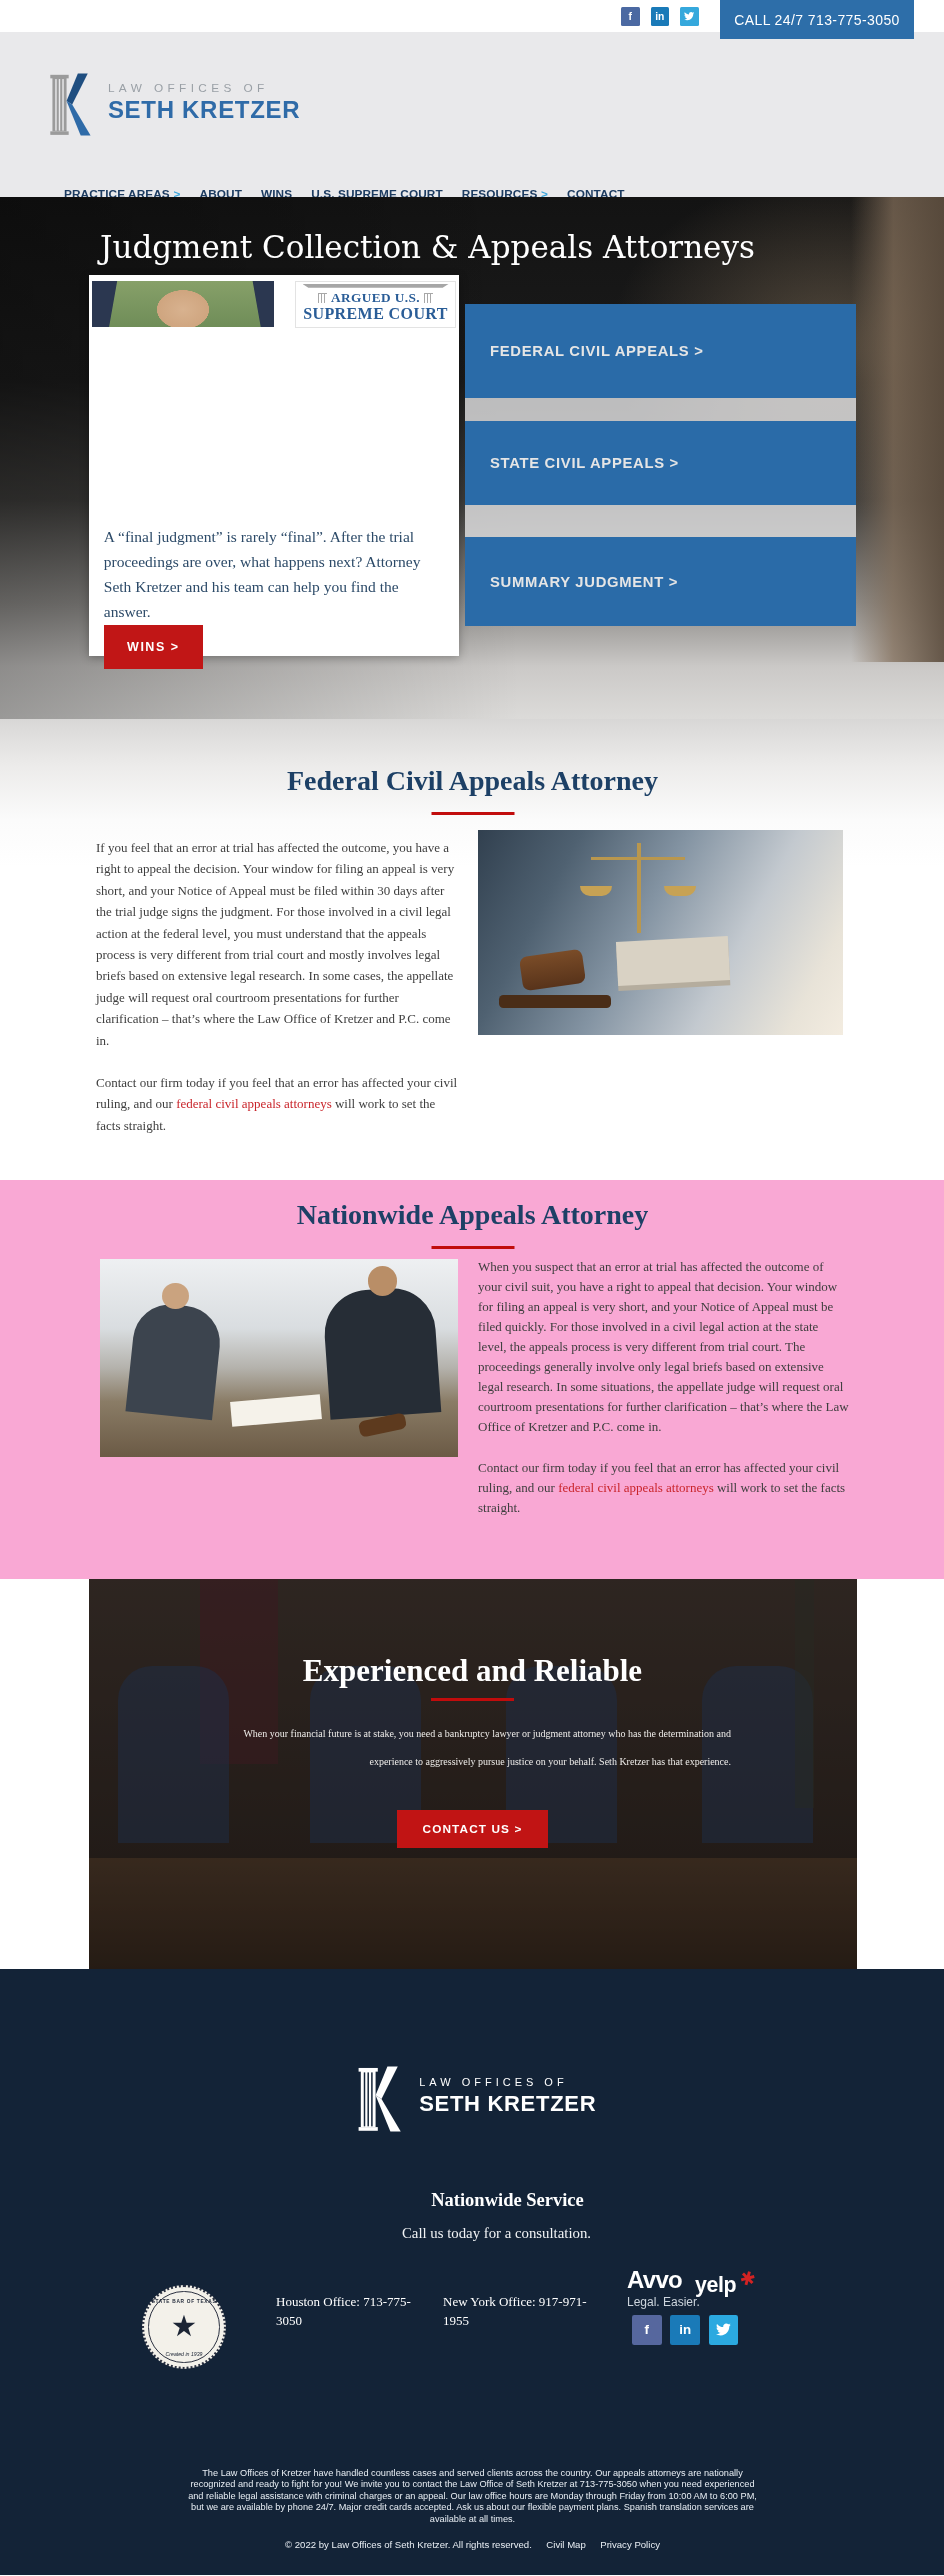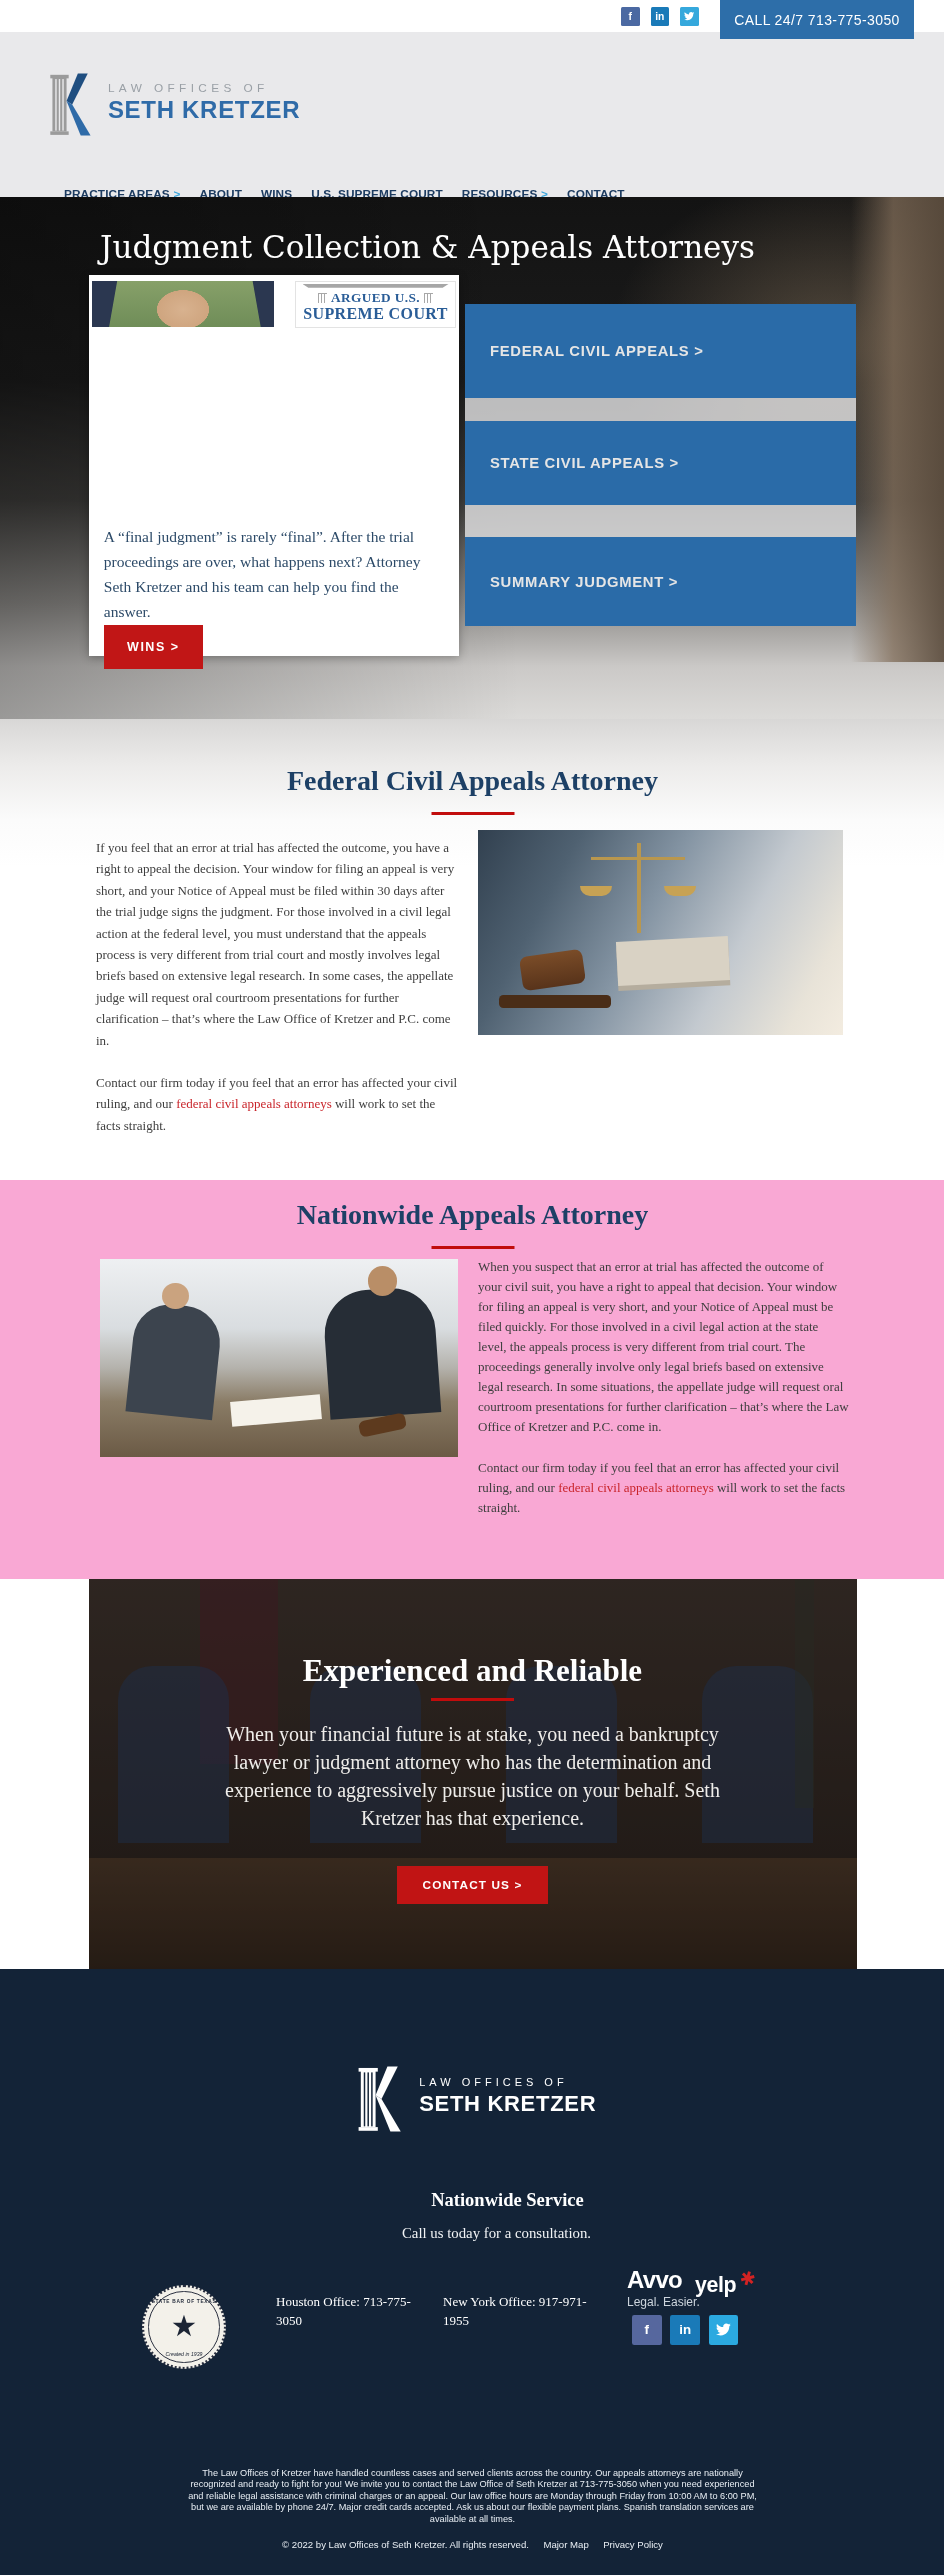--- a/index.html
+++ b/index.html
@@ -113,22 +113,22 @@
   .c1{left:29.5px}.c2{left:221px}.c3{left:417px}.c4{left:613px}
   .curtain { position:absolute; left:111px; top:0; width:78px; height:185px; background:#5d2732; opacity:.55; }
   .flag { position:absolute; right:43px; top:0; width:19px; height:229px; background:#3a3f35; opacity:.5; }
   .bench { position:absolute; left:0; bottom:0; width:100%; height:111px; opacity:.85;
       background:linear-gradient(180deg,#5d4430 0%,#4a3526 60%,#3a2a1e 100%); }
   .exp-overlay { position:absolute; inset:0; background:rgba(12,9,8,.42); }
   .exp-content { position:relative; z-index:2; }
   .exp-title { text-align:center; margin-top:74px; color:#fff; font-weight:bold;
       font-family:"Liberation Serif","DejaVu Serif",serif; font-size:31px; }
   .exp-line { width:83px; height:3px; background:#c10c0c; margin:8.9px auto 0; }
-  .exp-text { width:517px; margin:19px auto 0; text-align:center; color:#efedea;
-      font-family:"Liberation Serif","DejaVu Serif",serif; font-size:20px; line-height:28px; }
+  .exp-text { width:517px; margin:19px auto 0; text-align:right; color:#efedea;
+      font-family:"Liberation Serif","DejaVu Serif",serif; font-size:10px; line-height:28px; }
   .contact-btn { width:151px; height:38px; margin:34px auto 0; background:#c11414; color:#fff; display:flex;
       align-items:center; justify-content:center; font-weight:bold; font-size:11.8px; letter-spacing:1.1px; }
 
   
   .footer { position:relative; height:606px; background:#132337; }
   .f-logo { position:absolute; left:50%; top:96px; transform:translateX(-50%); display:flex; }
   .f-logo svg { width:63px; height:68px; }
   .f-logo-text { margin-left:7.4px; padding-top:10.3px; }
   .f-l1 { color:#fff; font-size:11px; letter-spacing:4px; white-space:nowrap; }
   .f-l2 { color:#fff; font-size:22px; font-weight:bold; letter-spacing:0.7px; margin-top:2.2px; white-space:nowrap; }
@@ -342,17 +342,17 @@
       <svg viewBox="0 0 24 24" fill="#fff">
           <path d="M23.95 4.57c-.88.39-1.83.65-2.82.77 1.01-.61 1.79-1.57 2.16-2.72-.95.56-2 .96-3.12 1.18C19.27 2.85 18 2.25 16.58 2.25c-2.72 0-4.92 2.2-4.92 4.92 0 .39.04.76.13 1.12-4.09-.2-7.72-2.17-10.14-5.14-.43.72-.67 1.56-.67 2.47 0 1.71.87 3.21 2.19 4.1-.81-.03-1.57-.25-2.23-.62v.06c0 2.39 1.69 4.37 3.95 4.83-.41.11-.85.17-1.3.17-.31 0-.61-.03-.91-.09.63 1.95 2.44 3.38 4.6 3.42-1.68 1.32-3.81 2.1-6.1 2.1-.39 0-.78-.02-1.17-.07 2.19 1.39 4.77 2.21 7.56 2.21 9.05 0 14-7.5 14-13.99 0-.21 0-.42-.02-.63.96-.69 1.8-1.56 2.46-2.55z"></path>
         </svg>
     </a>
   </div>
 
   <p class="f-legal">The Law Offices of Kretzer have handled countless cases and served clients across the country. Our appeals attorneys are nationally recognized and ready to fight for you! We invite you to contact the Law Office of Seth Kretzer at 713-775-3050 when you need experienced and reliable legal assistance with criminal charges or an appeal. Our law office hours are Monday through Friday from 10:00 AM to 6:00 PM, but we are available by phone 24/7. Major credit cards accepted. Ask us about our flexible payment plans. Spanish translation services are available at all times.</p>
 
   <div class="f-bottom">
     <span>© 2022 by Law Offices of Seth Kretzer. All rights reserved.</span>
-    <a>Major Map</a>
+    <a>Civil Map</a>
     <a>Privacy Policy</a>
   </div>
 </footer>
 
 
 </body></html>

